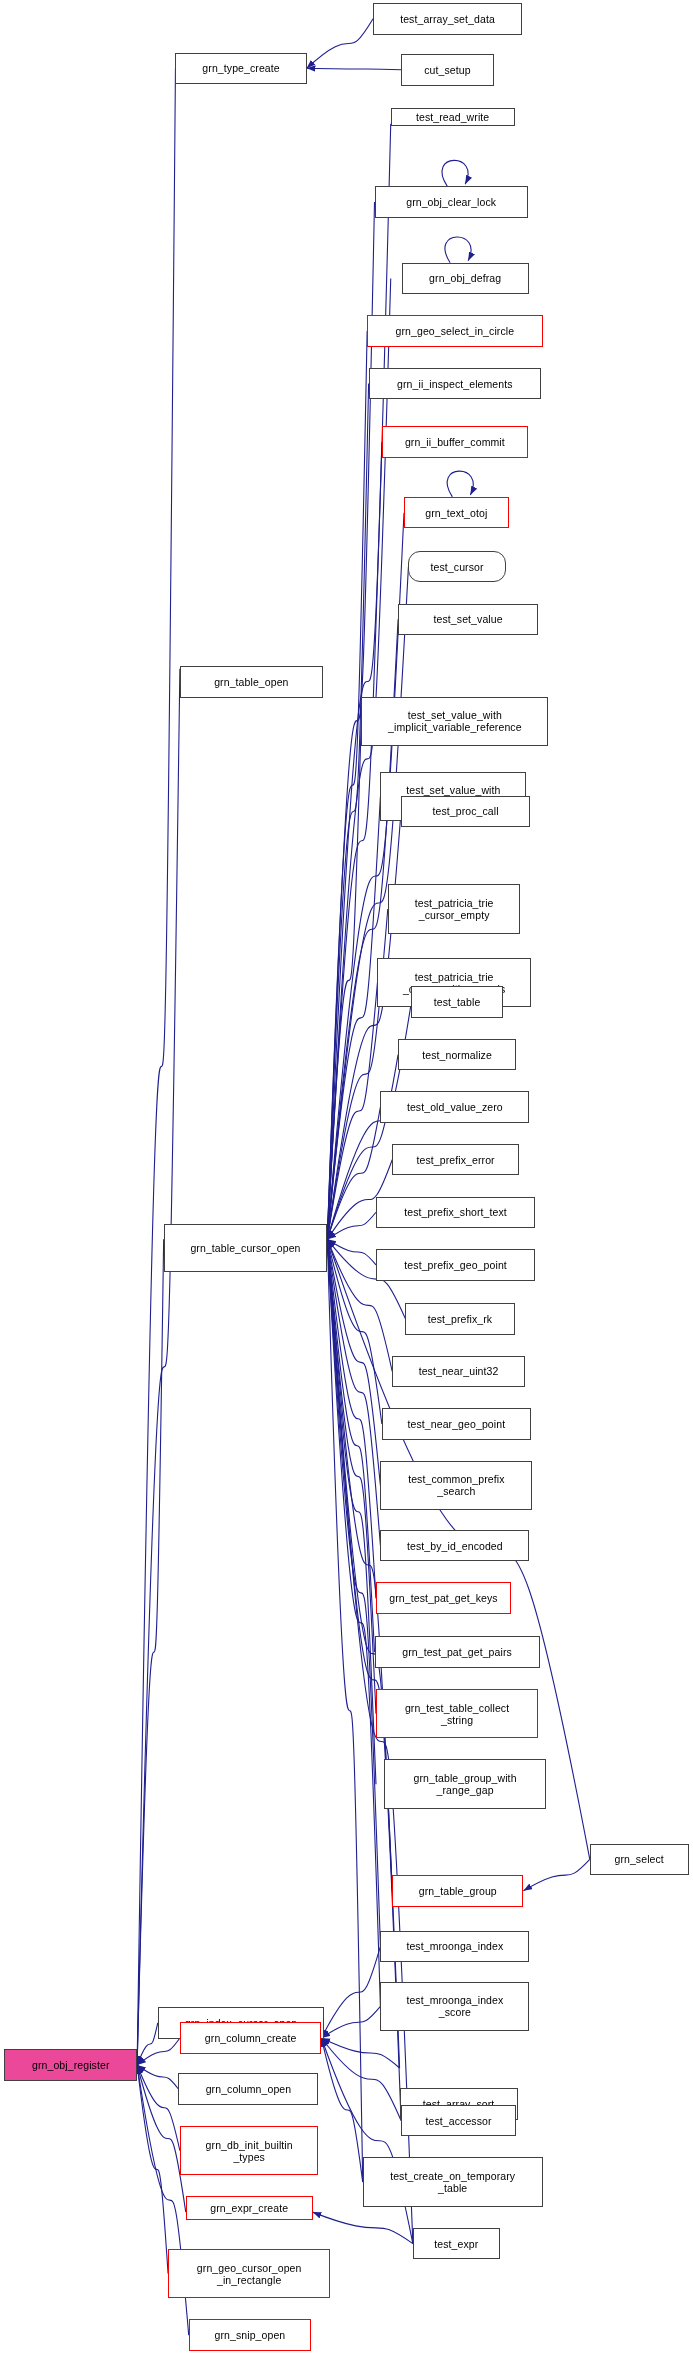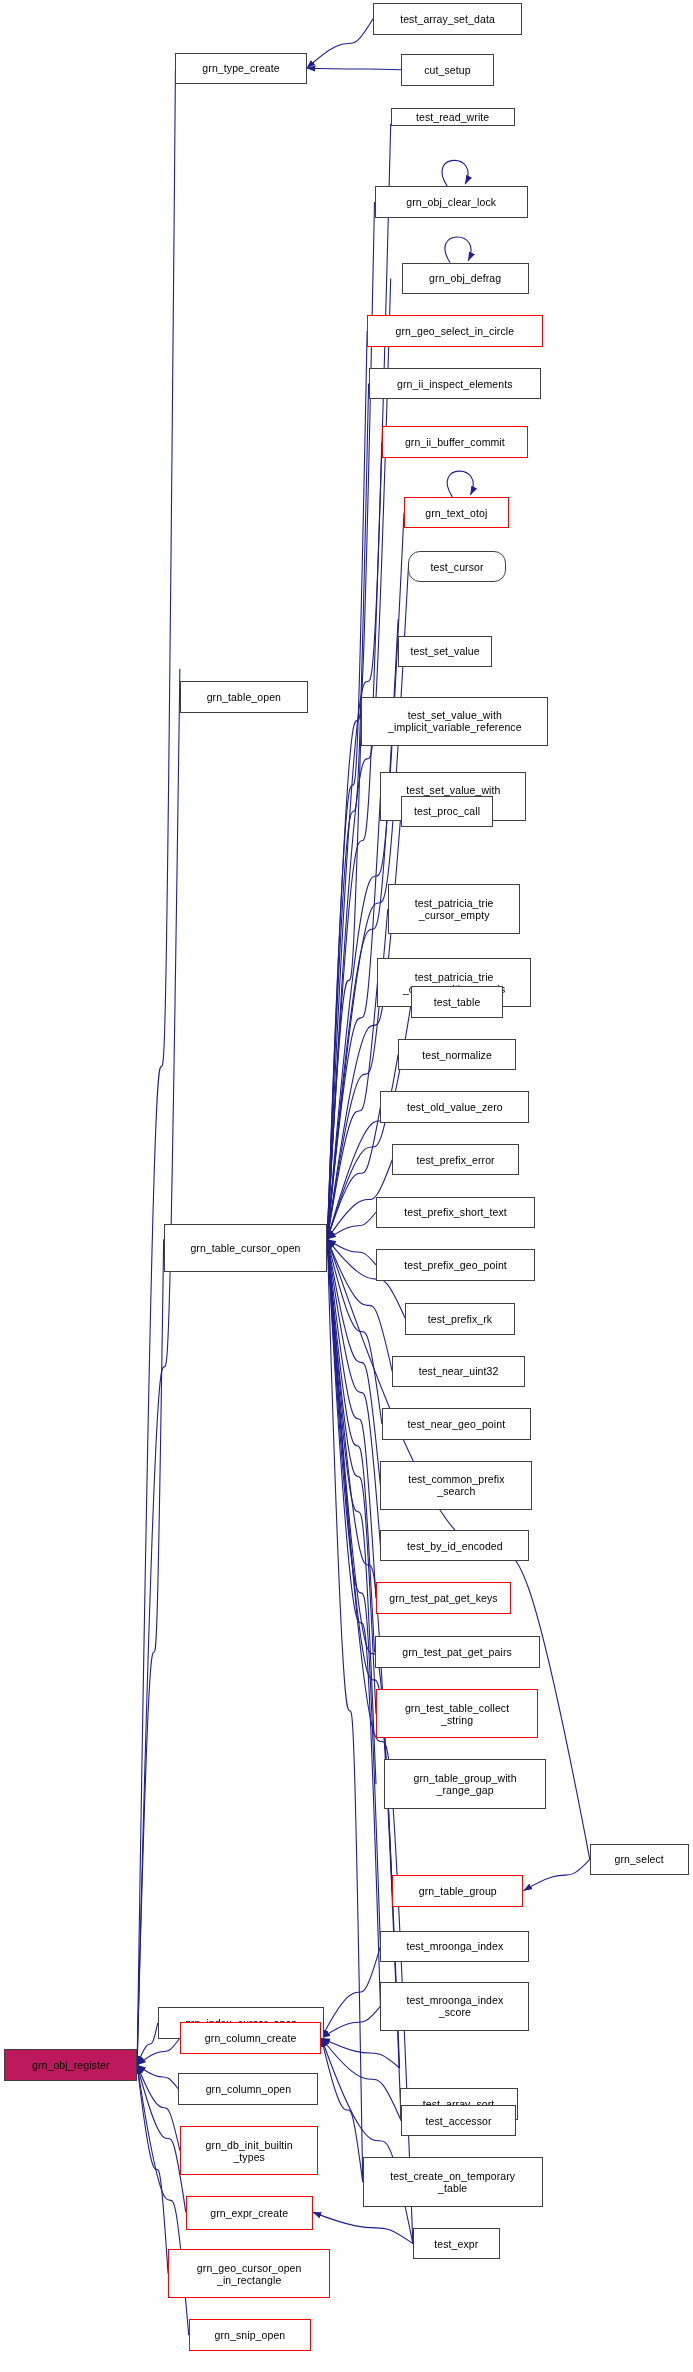--- a/index.html
+++ b/index.html
@@ -36,21 +36,21 @@
     font-size: 10.5px;
     line-height: 12px;
     letter-spacing: 0.1px;
     white-space: pre-line;
     cursor: pointer;
   }
   .node.red {
     border-color: #ff0000;
   }
   .node.root {
-    background: #be185d;
+    background: #ec4899;
     border-color: #404040;
   }
   .node-label {
     display: block;
     width: 100%;
     white-space: pre-line;
   }
 </style>
 </head>
 <body>
@@ -130,26 +130,26 @@
       <div class="node" style="left: 373.04px; top: 3.00253px; width: 148.921px; height: 31.5266px;"><span class="node-label">test_array_set_data</span></div>
       <div class="node" style="left: 401.055px; top: 54.0456px; width: 92.8915px; height: 31.5266px;"><span class="node-label">cut_setup</span></div>
       <div class="node" style="left: 390.734px; top: 108.091px; width: 123.855px; height: 18px; justify-content: flex-end;"><span class="node-label">test_read_write</span></div>
       <div class="node" style="left: 374.515px; top: 186.157px; width: 153.345px; height: 31.5266px;"><span class="node-label">grn_obj_clear_lock</span></div>
       <div class="node" style="left: 390.734px; top: 262.722px; width: 126.804px; height: 31.5266px; margin-left: 11px;"><span class="node-label">grn_obj_defrag</span></div>
       <div class="node red" style="left: 367.143px; top: 315.266px; width: 175.462px; height: 31.5266px;"><span class="node-label">grn_geo_select_in_circle</span></div>
       <div class="node" style="left: 368.617px; top: 367.81px; width: 172.513px; height: 31.5266px;"><span class="node-label">grn_ii_inspect_elements</span></div>
       <div class="node red" style="left: 381.887px; top: 426.359px; width: 145.972px; height: 31.5266px;"><span class="node-label">grn_ii_buffer_commit</span></div>
       <div class="node red" style="left: 404.004px; top: 496.919px; width: 104.687px; height: 31.5266px;"><span class="node-label">grn_text_otoj</span></div>
       <div class="node" style="left: 408.428px; top: 550.965px; width: 97.3149px; height: 31.5266px; border-radius: 12px;"><span class="node-label">test_cursor</span></div>
-      <div class="node" style="left: 398.106px; top: 603.509px; width: 94px; height: 31.5266px; margin-top: 32px;"><span class="node-label">test_set_value</span></div>
+      <div class="node" style="left: 398.106px; top: 603.509px; width: 140px; height: 31.5266px;"><span class="node-label">test_set_value</span></div>
       <div class="node" style="left: 361.245px; top: 696.587px; width: 187.257px; height: 49.5418px;"><span class="node-label">test_set_value_with
 _implicit_variable_reference</span></div>
       <div class="node" style="left: 380.413px; top: 771.651px; width: 145.972px; height: 49.5418px;"><span class="node-label">test_set_value_with
 _query</span></div>
-      <div class="node" style="left: 401.055px; top: 795.671px; width: 92px; height: 31.5266px;"><span class="node-label">test_proc_call</span></div>
+      <div class="node" style="left: 401.055px; top: 795.671px; width: 129px; height: 31.5266px;"><span class="node-label">test_proc_call</span></div>
       <div class="node" style="left: 387.785px; top: 884.246px; width: 132.702px; height: 49.5418px;"><span class="node-label">test_patricia_trie
 _cursor_empty</span></div>
       <div class="node" style="left: 377.464px; top: 957.808px; width: 153.345px; height: 49.5418px;"><span class="node-label">test_patricia_trie
 _cursor_with_records</span></div>
       <div class="node" style="left: 411.377px; top: 986.332px; width: 91.417px; height: 31.5266px;"><span class="node-label">test_table</span></div>
       <div class="node" style="left: 398.106px; top: 1038.88px; width: 117.957px; height: 31.5266px;"><span class="node-label">test_normalize</span></div>
       <div class="node" style="left: 380.413px; top: 1091.42px; width: 148.921px; height: 31.5266px;"><span class="node-label">test_old_value_zero</span></div>
       <div class="node" style="left: 392.209px; top: 1143.96px; width: 126.804px; height: 31.5266px;"><span class="node-label">test_prefix_error</span></div>
       <div class="node" style="left: 375.989px; top: 1196.51px; width: 159.243px; height: 31.5266px;"><span class="node-label">test_prefix_short_text</span></div>
       <div class="node" style="left: 375.989px; top: 1249.05px; width: 159.243px; height: 31.5266px;"><span class="node-label">test_prefix_geo_point</span></div>
@@ -159,35 +159,35 @@
       <div class="node" style="left: 380.413px; top: 1460.73px; width: 151.87px; height: 49.5418px;"><span class="node-label">test_common_prefix
 _search</span></div>
       <div class="node" style="left: 380.413px; top: 1529.79px; width: 148.921px; height: 31.5266px;"><span class="node-label">test_by_id_encoded</span></div>
       <div class="node red" style="left: 375.989px; top: 1582.33px; width: 135px; height: 31.5266px;"><span class="node-label">grn_test_pat_get_keys</span></div>
       <div class="node" style="left: 374.515px; top: 1636.38px; width: 165.14px; height: 31.5266px;"><span class="node-label">grn_test_pat_get_pairs</span></div>
       <div class="node red" style="left: 375.989px; top: 1688.92px; width: 162.191px; height: 49.5418px;"><span class="node-label">grn_test_table_collect
 _string</span></div>
       <div class="node" style="left: 375.989px; top: 1759.48px; width: 162.191px; height: 49.5418px; margin-left: 8px;"><span class="node-label">grn_table_group_with
 _range_gap</span></div>
       <div class="node" style="left: 163.666px; top: 1223.53px; width: 163.666px; height: 48px;"><span class="node-label">grn_table_cursor_open</span></div>
-      <div class="node" style="left: 179.885px; top: 681px; width: 128px; height: 31.5266px;"><span class="node-label">grn_table_open</span></div>
+      <div class="node" style="left: 179.885px; top: 666px; width: 143px; height: 31.5266px;"><span class="node-label">grn_table_open</span></div>
       <div class="node red" style="left: 392.209px; top: 1875.08px; width: 131.228px; height: 31.5266px;"><span class="node-label">grn_table_group</span></div>
       <div class="node" style="left: 589.787px; top: 1843.55px; width: 98.7894px; height: 31.5266px;"><span class="node-label">grn_select</span></div>
       <div class="node" style="left: 380.413px; top: 1930.63px; width: 148.921px; height: 31.5266px;"><span class="node-label">test_mroonga_index</span></div>
       <div class="node" style="left: 380.413px; top: 1981.67px; width: 148.921px; height: 49.5418px;"><span class="node-label">test_mroonga_index
 _score</span></div>
       <div class="node" style="left: 399.581px; top: 2052.23px; width: 117.957px; height: 31.5266px; margin-top: 36px;"><span class="node-label">test_array_sort</span></div>
       <div class="node" style="left: 401.055px; top: 2104.77px; width: 115.009px; height: 31.5266px;"><span class="node-label">test_accessor</span></div>
       <div class="node" style="left: 362.719px; top: 2157.32px; width: 179.885px; height: 49.5418px;"><span class="node-label">test_create_on_temporary
 _table</span></div>
       <div class="node" style="left: 412.851px; top: 2227.88px; width: 86.9936px; height: 31.5266px;"><span class="node-label">test_expr</span></div>
       <div class="node" style="left: 157.768px; top: 2007.19px; width: 166.615px; height: 31.5266px;"><span class="node-label">grn_index_cursor_open</span></div>
       <div class="node red" style="left: 179.885px; top: 2022.21px; width: 141.549px; height: 31.5266px;"><span class="node-label">grn_column_create</span></div>
       <div class="node" style="left: 178.411px; top: 2073.25px; width: 140.074px; height: 31.5266px;"><span class="node-label">grn_column_open</span></div>
       <div class="node red" style="left: 179.885px; top: 2125.79px; width: 138.6px; height: 49.5418px;"><span class="node-label">grn_db_init_builtin
 _types</span></div>
-      <div class="node red" style="left: 185.783px; top: 2196.35px; width: 126.804px; height: 34px;"><span class="node-label">grn_expr_create</span></div>
+      <div class="node red" style="left: 185.783px; top: 2196.35px; width: 126.804px; height: 24px;"><span class="node-label">grn_expr_create</span></div>
       <div class="node red" style="left: 168.089px; top: 2248.9px; width: 162.191px; height: 49.5418px;"><span class="node-label">grn_geo_cursor_open
 _in_rectangle</span></div>
       <div class="node red" style="left: 188.732px; top: 2319.46px; width: 122.381px; height: 31.5266px;"><span class="node-label">grn_snip_open</span></div>
       <div class="node root" style="left: 4.4234px; top: 2049.23px; width: 132.702px; height: 31.5266px;"><span class="node-label">grn_obj_register</span></div>
     </div>
 </div>
 
 </body></html>

